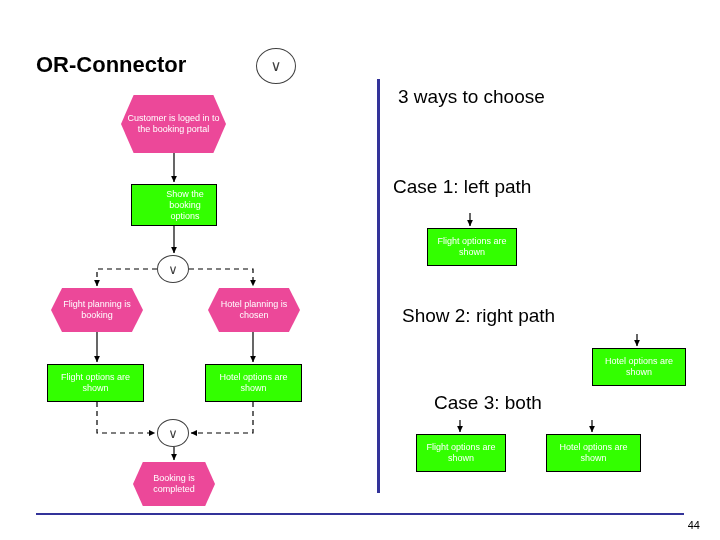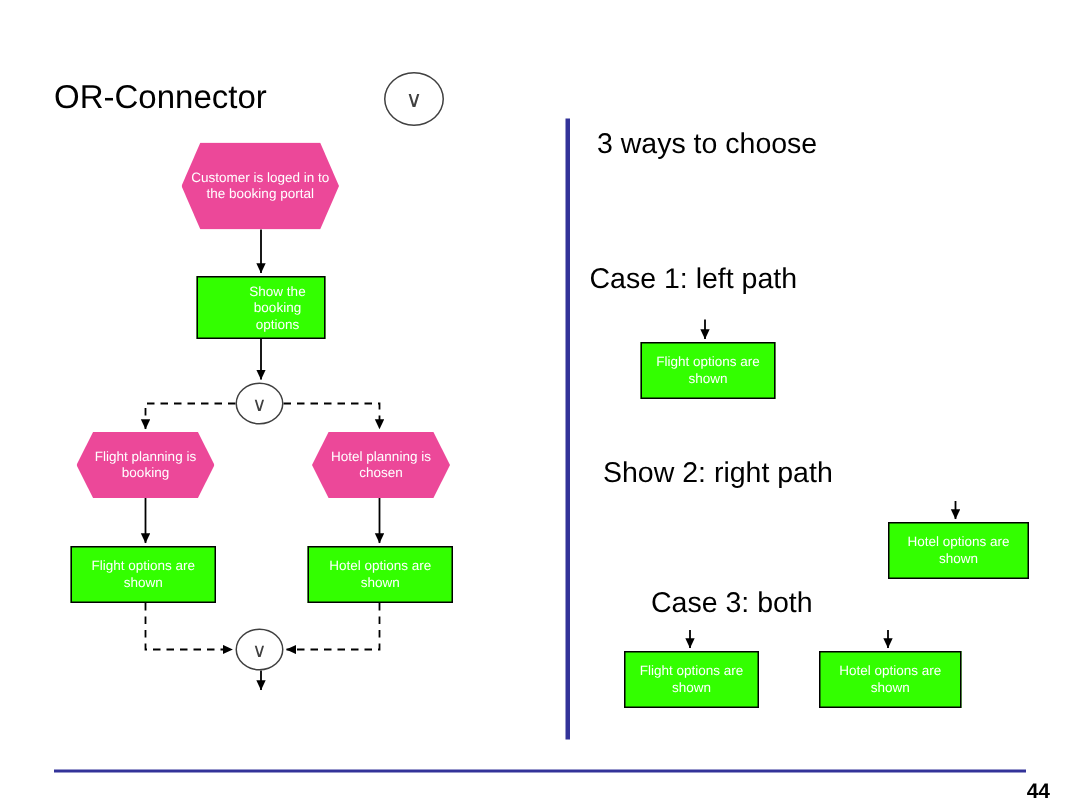--- a/index.html
+++ b/index.html
@@ -19,21 +19,21 @@
     left: 0; top: 0;
     width: 720px;
     height: 540px;
   }
   
   #title {
     position: absolute;
     left: 36px;
     top: 52px;
     font-size: 22px;
-    font-weight: normal;
+    font-weight: bold;
     color: #000000;
     letter-spacing: 0px;
     white-space: nowrap;
   }
   
   .or-circle {
     position: absolute;
     border: 1.5px solid #404040;
     border-radius: 50%;
     background: #ffffff;
@@ -130,22 +130,22 @@
     top: 513px;
     width: 648px;
     height: 2px;
     background: #333399;
   }
   
   #page-num {
     position: absolute;
     right: 20px;
     top: 519px;
-    font-size: 14px;
-    font-weight: bold;
+    font-size: 11px;
+    font-weight: normal;
     color: #000000;
   }
   
   #wires {
     position: absolute;
     left: 0; top: 0;
     width: 720px;
     height: 540px;
     pointer-events: none;
   }
@@ -213,20 +213,23 @@
     <span>Flight options are shown</span>
   </div>
   <div class="node rect green" id="n-hotelopt">
     <span>Hotel options are shown</span>
   </div>
 
   <div class="or-circle" id="or-low">
     <div class="glyph">∨</div>
   </div>
 
+  <div class="node hexagon magenta" id="n-booking">
+    <span>Booking is completed</span>
+  </div>
 
   <div id="divider"></div>
 
   <div class="case-text" id="t-ways">3 ways to choose</div>
 
   <div class="case-text" id="t-case1">Case 1: left path</div>
   <div class="node rect green" id="n-case1-flight">
     <span>Flight options are shown</span>
   </div>
 

